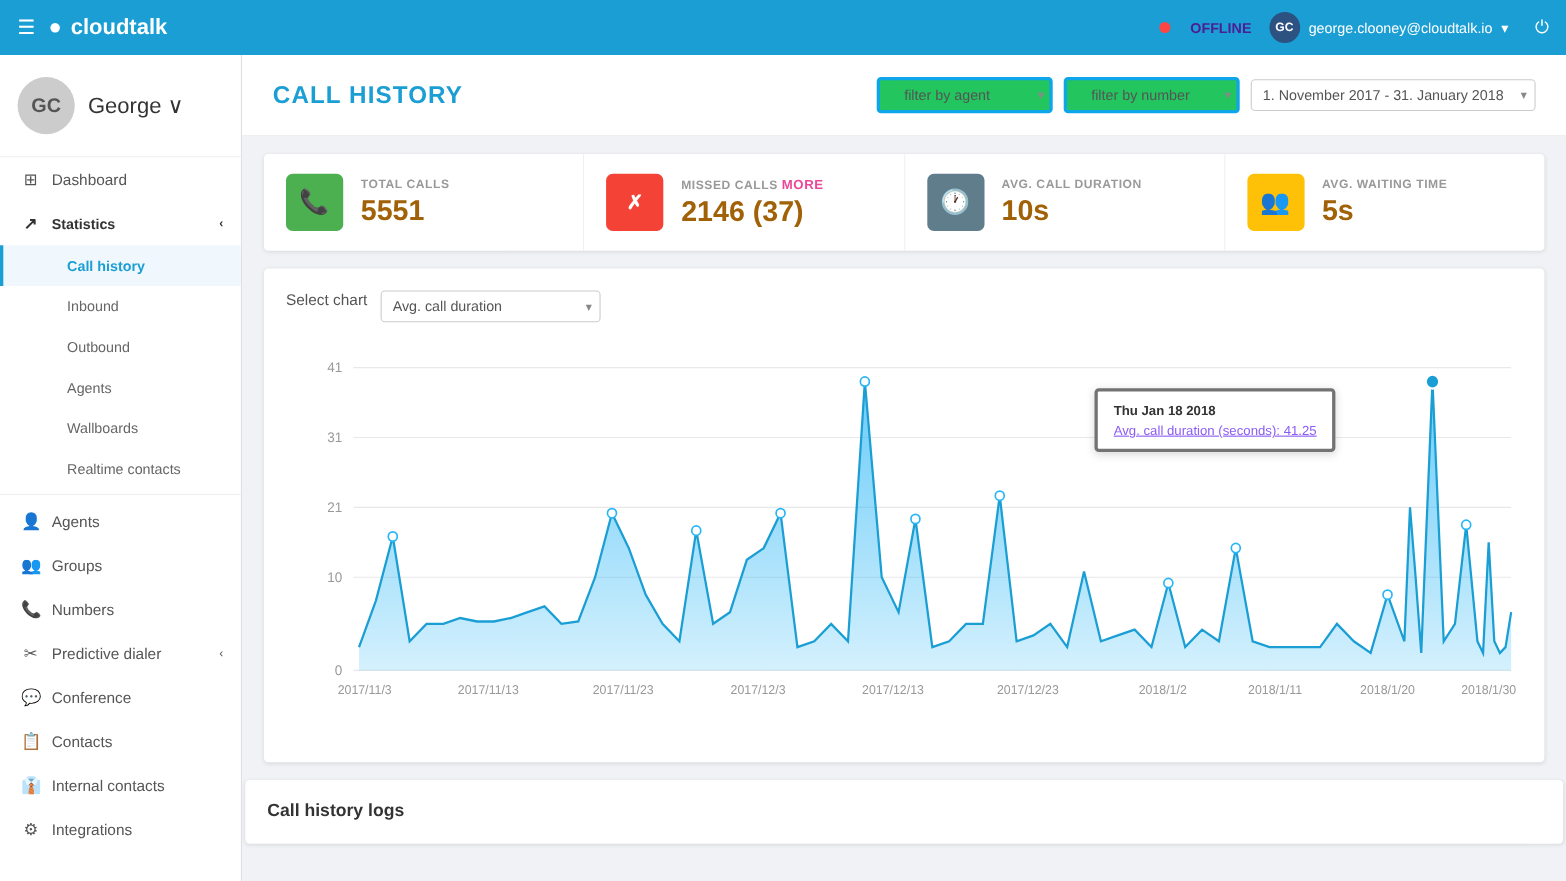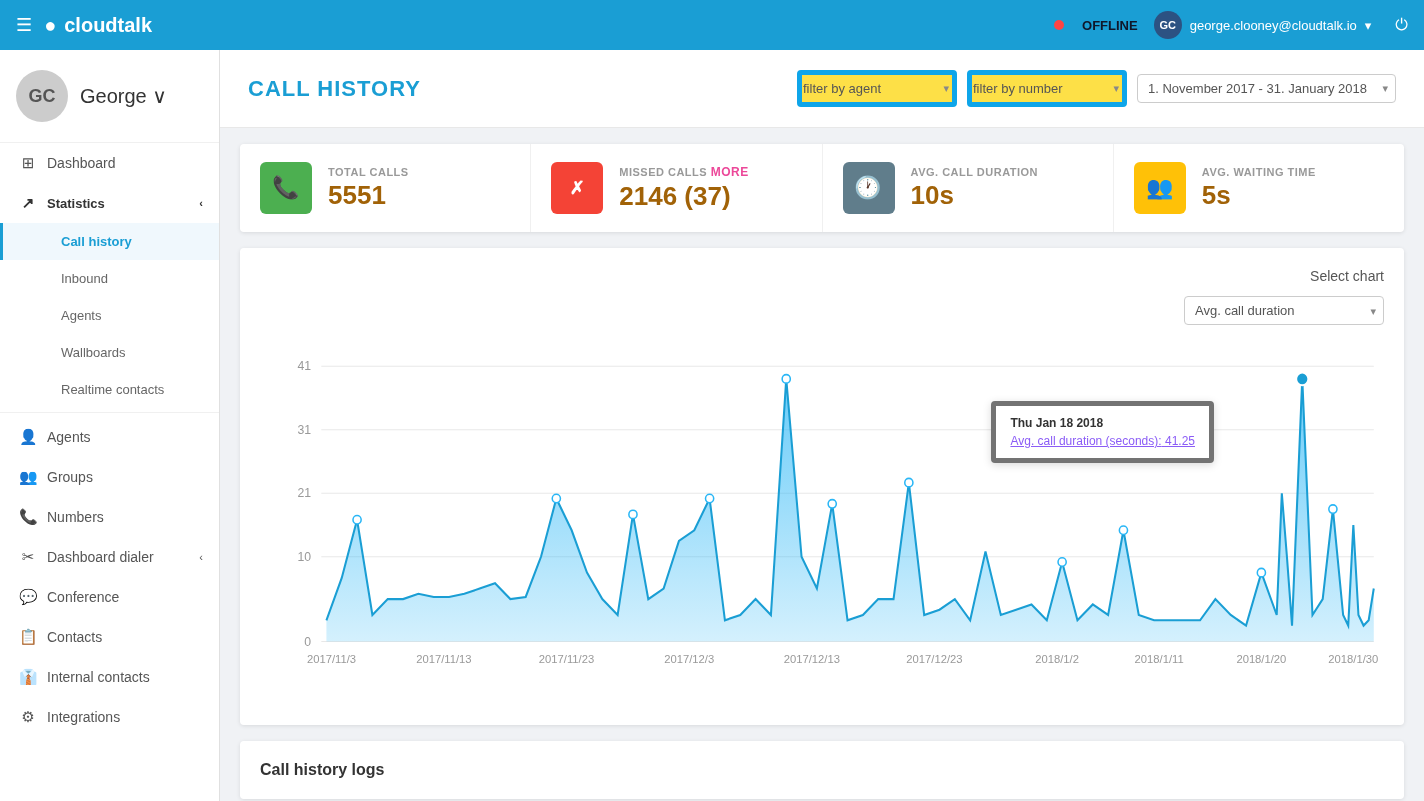--- a/index.html
+++ b/index.html
@@ -12,21 +12,21 @@
       display: flex;
       align-items: center;
       padding: 0 16px;
       flex-shrink: 0;
       justify-content: space-between;
     }
     .topnav-left { display: flex; align-items: center; gap: 12px; }
     .topnav-logo { color: #fff; font-size: 20px; font-weight: bold; display: flex; align-items: center; gap: 8px; }
     .hamburger-icon { color: #fff; font-size: 18px; cursor: pointer; }
     .topnav-right { display: flex; align-items: center; gap: 16px; }
-    .offline-badge { display: flex; align-items: center; gap: 18px; color: #0f172a; font-size: 13px; font-weight: 600; }
+    .offline-badge { display: flex; align-items: center; gap: 18px; color: #4c1d95; font-size: 13px; font-weight: 600; }
     .offline-dot { width: 10px; height: 10px; background: #f44; border-radius: 50%; }
     .user-info { display: flex; align-items: center; gap: 8px; color: #fff; font-size: 13px; cursor: pointer; }
     .avatar-small { width: 28px; height: 28px; background: #2c5282; border-radius: 50%; display: flex; align-items: center; justify-content: center; color: #fff; font-size: 11px; font-weight: bold; }
     .power-icon { color: #fff; font-size: 16px; cursor: pointer; margin-left: 8px; }
 
     
     .app-body { display: flex; flex: 1; overflow: hidden; }
 
     
     .sidebar {
@@ -67,26 +67,26 @@
       padding: 20px 28px;
       display: flex;
       align-items: center;
       justify-content: space-between;
       border-bottom: 1px solid #e8e8e8;
       flex-shrink: 0;
     }
     .page-title { font-size: 22px; font-weight: 700; color: #1a9ed4; letter-spacing: 1px; text-transform: uppercase; }
     .header-filters { display: flex; align-items: center; gap: 10px; }
     .filter-select {
-      border: 5px solid #0ea5e9;
-      border-radius: 4px;
-      padding: 6px 28px 6px 1px;
+      border: 3px solid #0ea5e9;
+      border-radius: 4px;
+      padding: 6px 28px 6px 22px;
       font-size: 13px;
       color: #555;
-      background: #fde047;
+      background: #22c55e;
       appearance: none;
       -webkit-appearance: none;
       cursor: pointer;
       min-width: 160px;
       position: relative;
     }
     .filter-wrapper { position: relative; display: inline-flex; align-items: center; }
     .filter-wrapper select { padding-right: 28px; min-width: 160px; }
     .filter-arrow { position: absolute; right: 8px; color: #888; font-size: 11px; pointer-events: none; }
     .date-select {
@@ -126,21 +126,21 @@
 
     
     .chart-section {
       background: #fff;
       margin: 0 20px 16px;
       border-radius: 4px;
       box-shadow: 0 1px 4px rgba(0,0,0,0.1);
       padding: 20px;
       flex-shrink: 0;
     }
-    .chart-controls { display: flex; align-items: flex-end; gap: 12px; margin-bottom: 20px; flex-direction: column; }
+    .chart-controls { display: flex; align-items: flex-start; gap: 12px; margin-bottom: 20px; }
     .chart-label { font-size: 14px; color: #555; }
     .chart-select-wrapper { position: relative; }
     .chart-select {
       border: 1px solid #ccc;
       border-radius: 4px;
       padding: 6px 28px 6px 10px;
       font-size: 13px;
       color: #555;
       background: #fff;
       appearance: none;
@@ -148,36 +148,36 @@
       min-width: 200px;
     }
     .chart-select-arrow { position: absolute; right: 8px; top: 50%; transform: translateY(-50%); color: #888; font-size: 11px; pointer-events: none; }
 
     
     .chart-container { position: relative; width: 100%; height: 360px; }
     .chart-container svg { width: 100%; height: 100%; }
     .tooltip-box {
       position: absolute;
       background: #fff;
-      border: 5px solid #737373;
+      border: 3px solid #737373;
       border-radius: 4px;
       padding: 10px 14px;
       font-size: 12px;
       box-shadow: 0 2px 8px rgba(0,0,0,0.15);
       pointer-events: none;
-      top: 56px;
+      top: 40px;
       right: 170px;
     }
     .tooltip-date { font-weight: 600; color: #333; margin-bottom: 4px; }
     .tooltip-value { color: #8b5cf6; text-decoration: underline; }
 
     
     .logs-section {
       background: #fff;
-      margin: 0 20px 16px;
+      margin: 0 3px 16px;
       border-radius: 4px;
       box-shadow: 0 1px 4px rgba(0,0,0,0.1);
       padding: 20px;
       flex-shrink: 0;
     }
     .logs-header { display: flex; align-items: center; justify-content: space-between; }
     .logs-title { font-size: 16px; font-weight: 600; color: #333; }
     .logs-search { display: flex; align-items: center; gap: 8px; }
     .search-input {
       border: 1px solid #ccc;
@@ -262,20 +262,24 @@
       <div class="sidebar-item sub-item active">
         <span class="sidebar-icon"></span>
         <span>Call history</span>
       </div>
       <div class="sidebar-item sub-item">
         <span class="sidebar-icon"></span>
         <span>Inbound</span>
       </div>
       <div class="sidebar-item sub-item">
         <span class="sidebar-icon"></span>
+        <span>Outbound</span>
+      </div>
+      <div class="sidebar-item sub-item">
+        <span class="sidebar-icon"></span>
         <span>Agents</span>
       </div>
       <div class="sidebar-item sub-item">
         <span class="sidebar-icon"></span>
         <span>Wallboards</span>
       </div>
       <div class="sidebar-item sub-item">
         <span class="sidebar-icon"></span>
         <span>Realtime contacts</span>
       </div>
@@ -287,21 +291,21 @@
       <div class="sidebar-item">
         <span class="sidebar-icon">👥</span>
         <span>Groups</span>
       </div>
       <div class="sidebar-item">
         <span class="sidebar-icon">📞</span>
         <span>Numbers</span>
       </div>
       <div class="sidebar-item">
         <span class="sidebar-icon">✂</span>
-        <span>Dashboard dialer</span>
+        <span>Predictive dialer</span>
         <span class="chevron">‹</span>
       </div>
       <div class="sidebar-item">
         <span class="sidebar-icon">💬</span>
         <span>Conference</span>
       </div>
       <div class="sidebar-item">
         <span class="sidebar-icon">📋</span>
         <span>Contacts</span>
       </div>

